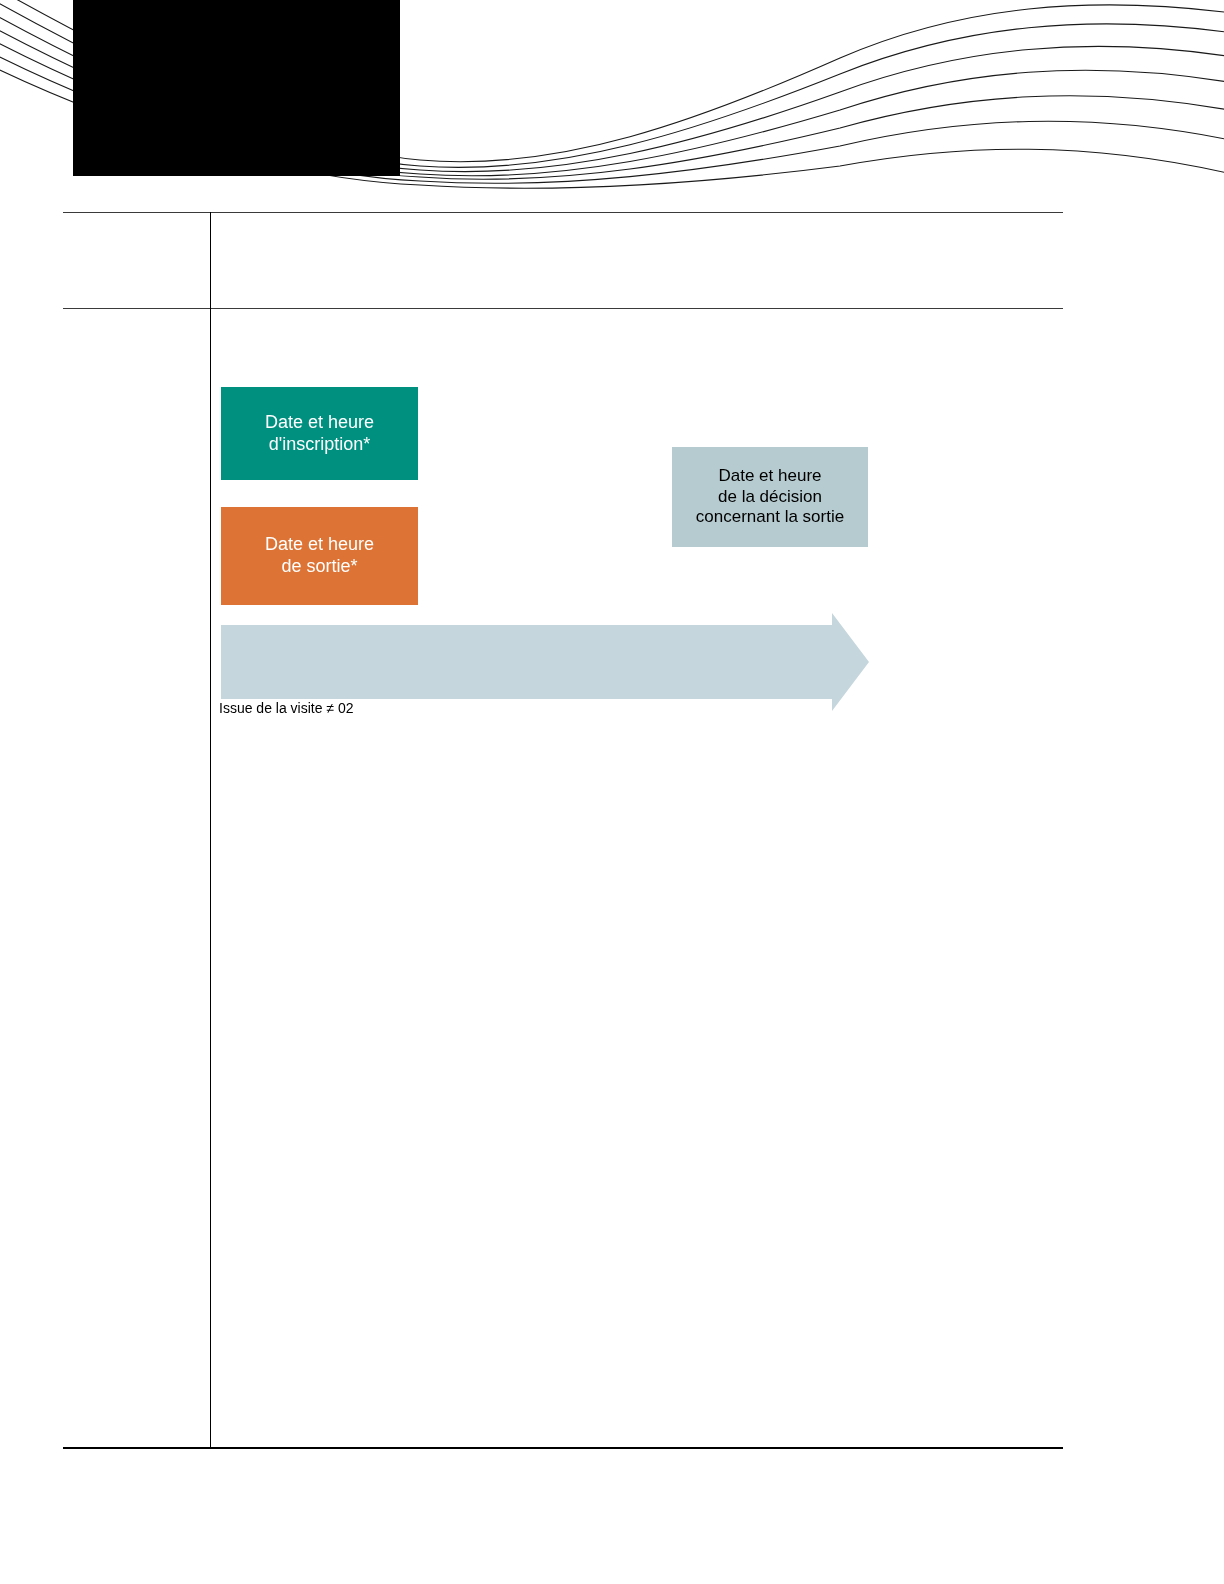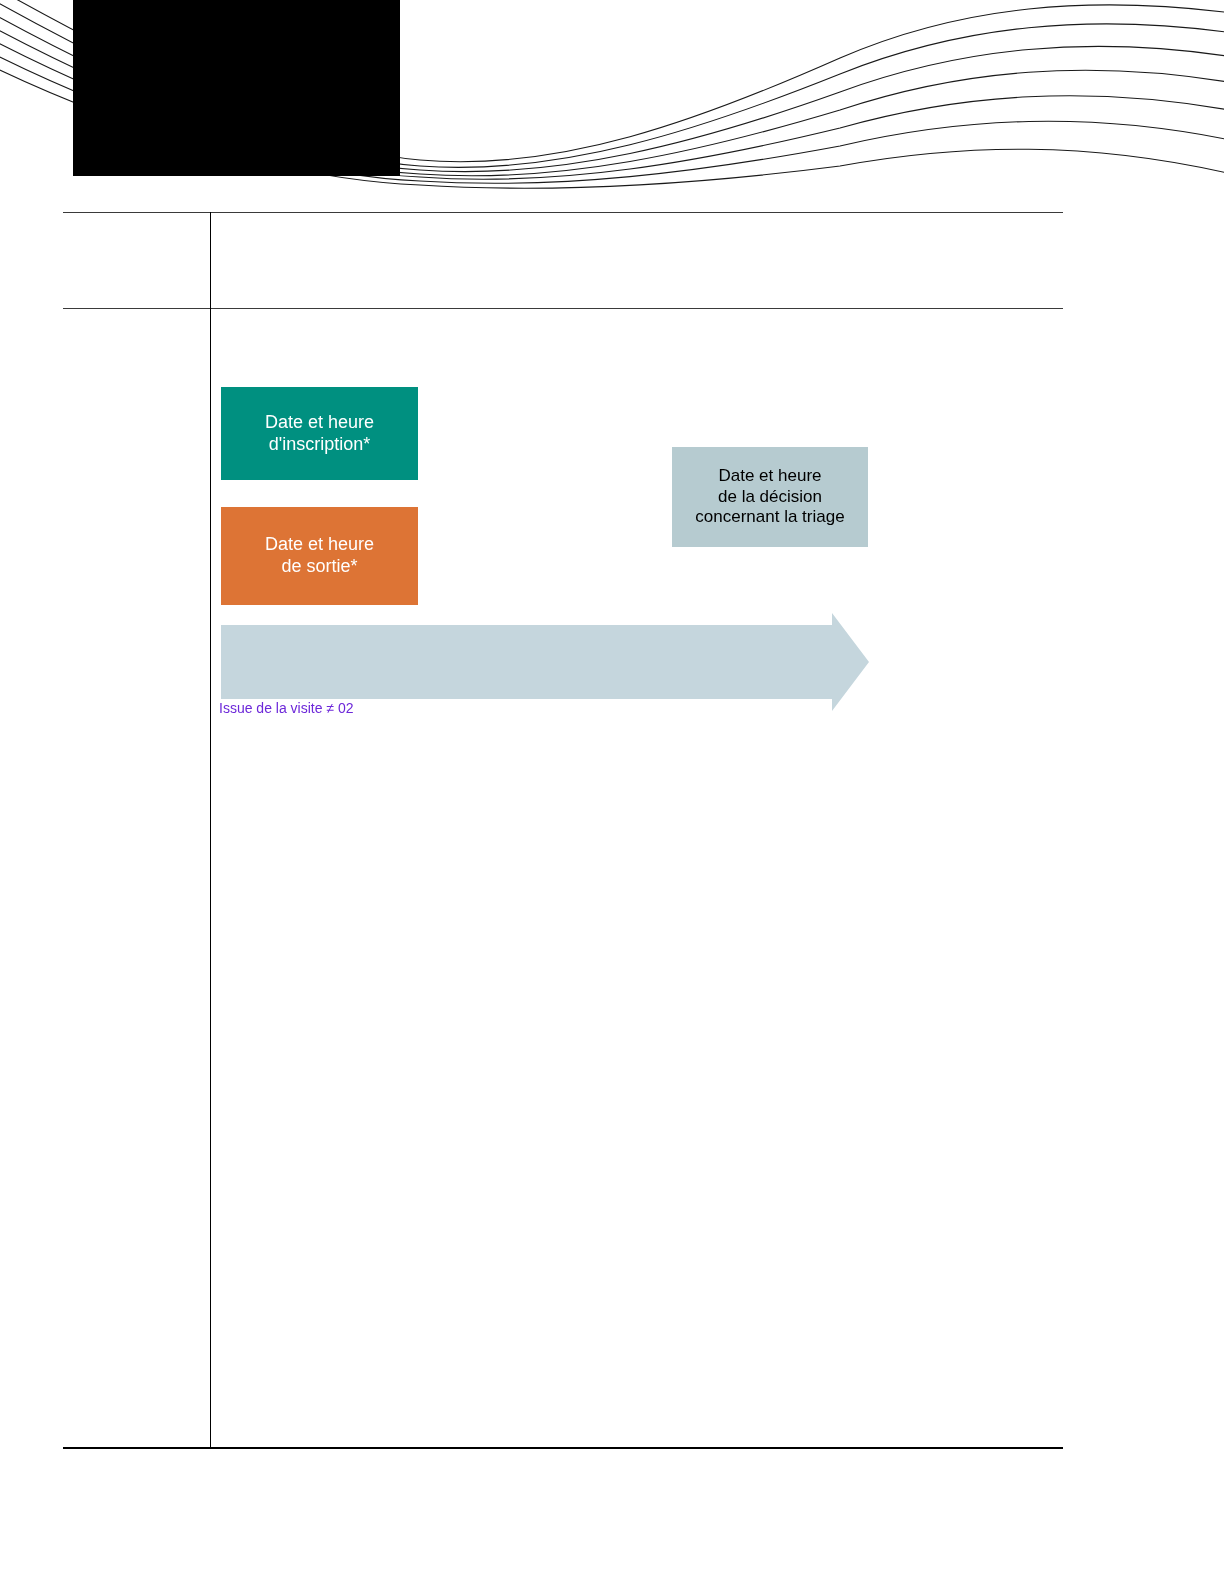--- a/index.html
+++ b/index.html
@@ -110,21 +110,21 @@
   #flow-arrow {
     position: absolute;
     left: 221px; top: 613px;
     width: 648px; height: 98px;
   }
 
   #arrow-caption {
     position: absolute;
     left: 219px; top: 700px;
     font-size: 14px;
-    color: #6d28d9;
+    color: #000000;
     white-space: nowrap;
   }
 </style>
 </head>
 <body>
 
 <div id="header-banner">
 
   <svg id="header-waves" viewBox="0 0 1224 210" preserveAspectRatio="none">
     <g fill="none" stroke="#1a1a1a" stroke-width="1.1">
@@ -167,21 +167,21 @@
     <span>
       <span>Date et heure</span><br>
       <span>de sortie*</span>
     </span>
   </div>
 
   <div class="flow-box" id="box-decision">
     <span>
       <span>Date et heure</span><br>
       <span>de la décision</span><br>
-      <span>concernant la triage</span>
+      <span>concernant la sortie</span>
     </span>
   </div>
 
   <svg id="flow-arrow" viewBox="0 0 648 98" preserveAspectRatio="none">
     <polygon points="0,12 611,12 611,0 648,49 611,98 611,86 0,86" fill="#c5d6dd"></polygon>
   </svg>
 
   <div id="arrow-caption">Issue de la visite ≠ 02</div>
 
 </div>

